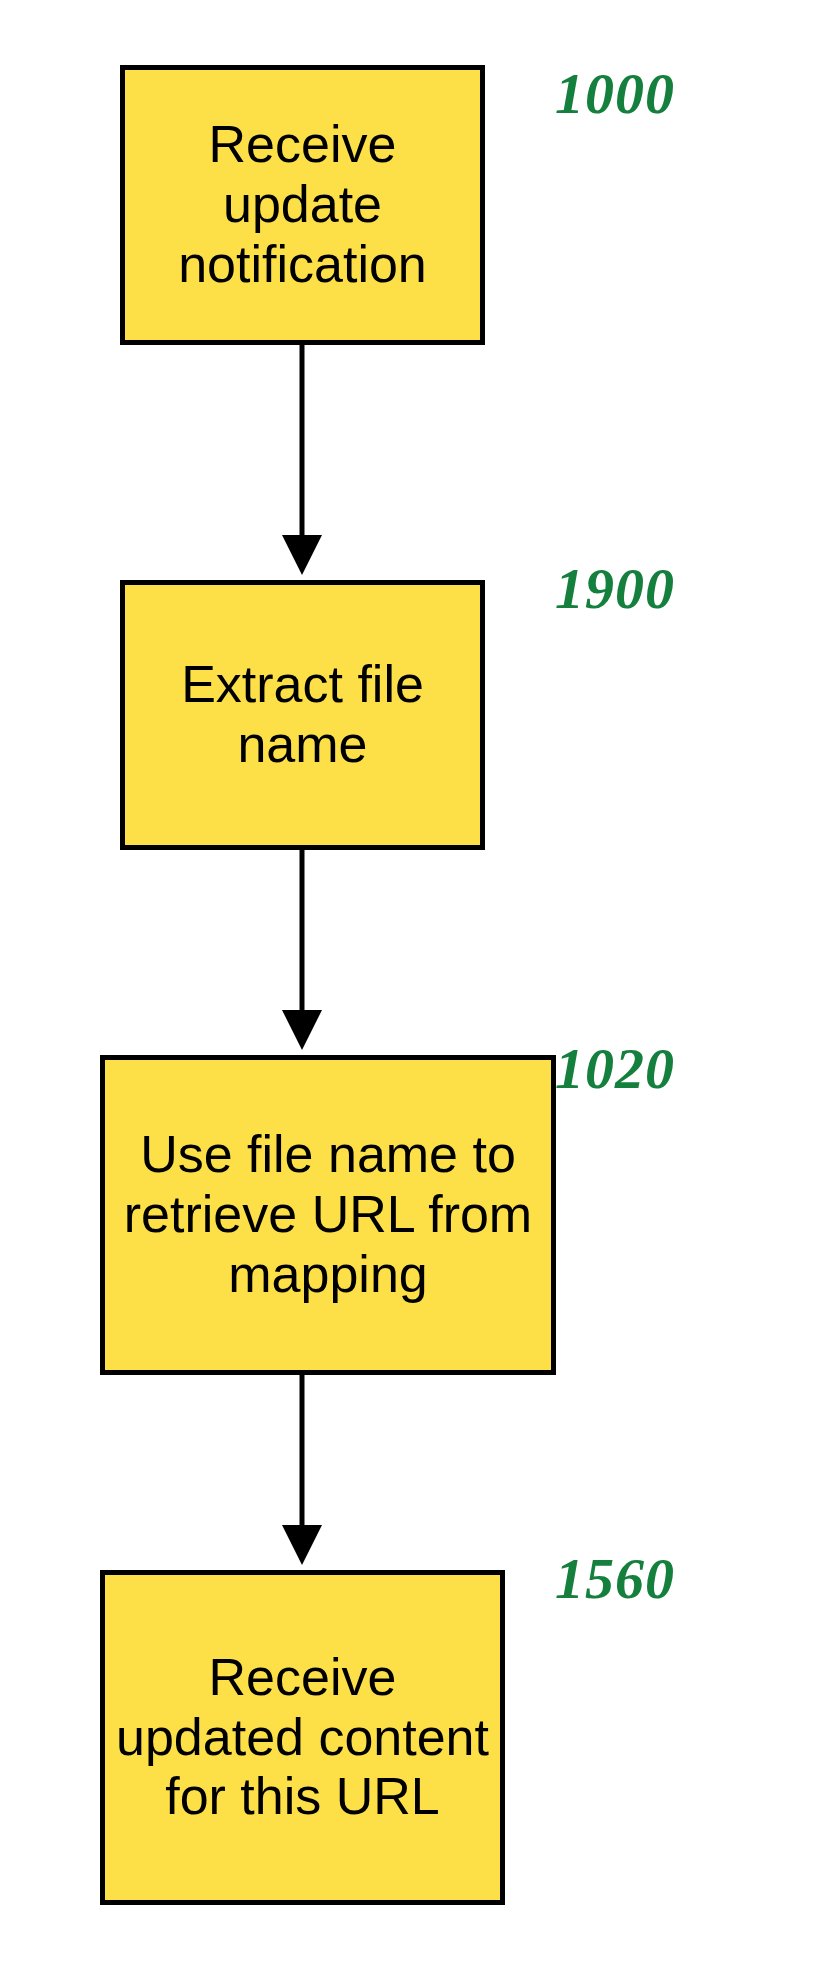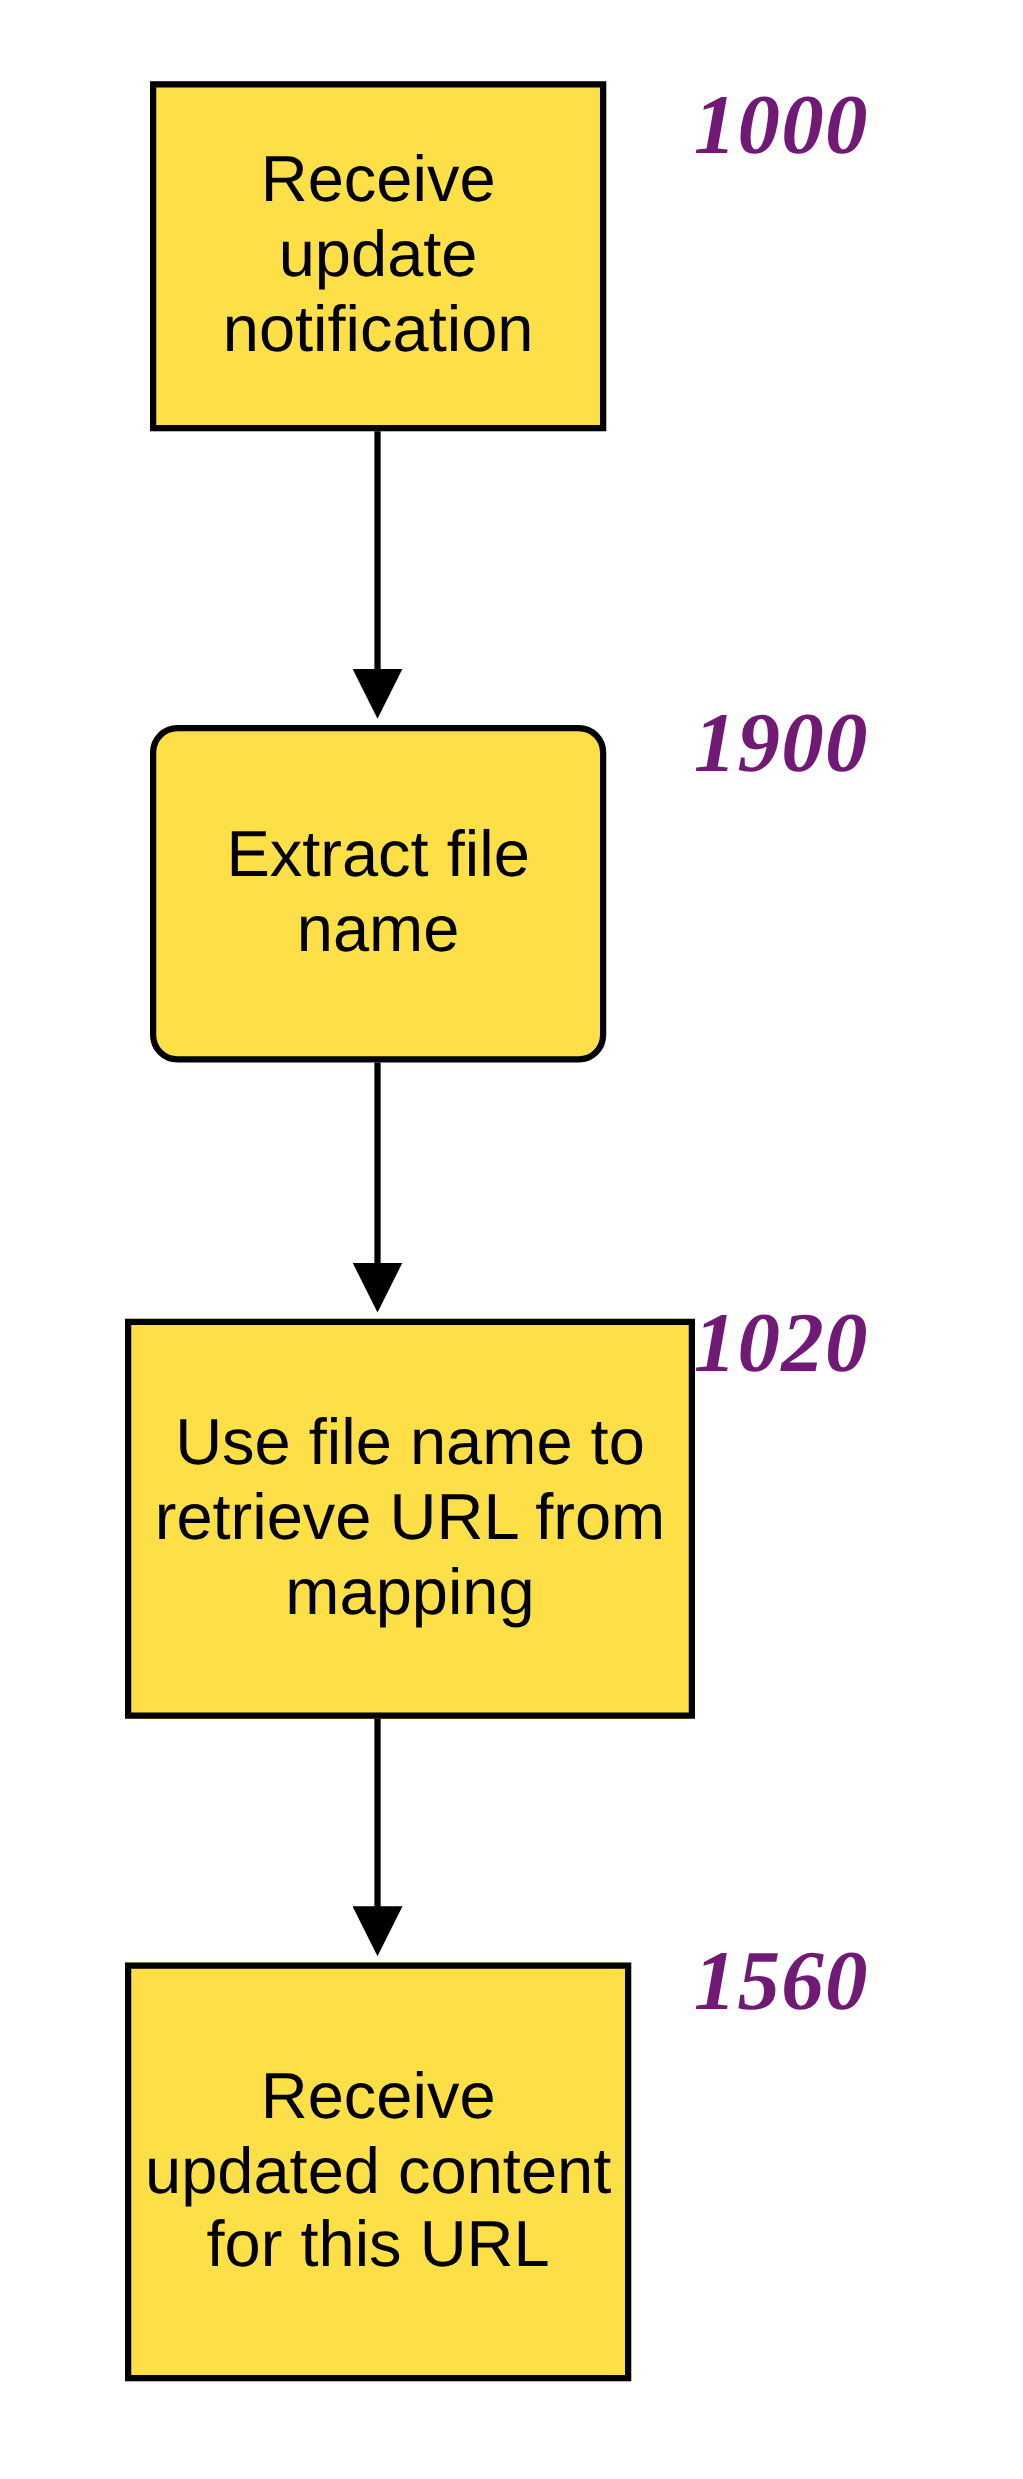--- a/index.html
+++ b/index.html
@@ -26,43 +26,43 @@
     font-size: 52px;
     line-height: 1.15;
     padding: 10px;
     box-sizing: border-box;
   }
   .label {
     position: absolute;
     font-family: "Times New Roman", Times, serif;
     font-style: italic;
     font-weight: 900;
-    font-size: 68px;
-    color: #701a75;
+    font-size: 58px;
+    color: #15803d;
     letter-spacing: 1px;
   }
   svg.overlay {
     position: absolute;
     left: 0; top: 0;
     width: 818px;
     height: 1983px;
     pointer-events: none;
   }
 </style>
 </head>
 <body>
 
 <div class="canvas">
 
   <div class="node" style="left:120px; top:65px; width:365px; height:280px;">
     <span>Receive update notification</span>
   </div>
   <div class="label" style="left:555px; top:60px;">1000</div>
 
-  <div class="node" style="left:120px; top:580px; width:365px; height:270px;border-radius:22px;">
+  <div class="node" style="left:120px; top:580px; width:365px; height:270px;">
     <span>Extract file name</span>
   </div>
   <div class="label" style="left:555px; top:555px;">1900</div>
 
   <div class="node" style="left:100px; top:1055px; width:456px; height:320px;">
     <span>Use file name to retrieve URL from mapping</span>
   </div>
   <div class="label" style="left:555px; top:1035px;">1020</div>
 
   <div class="node" style="left:100px; top:1570px; width:405px; height:335px;">

